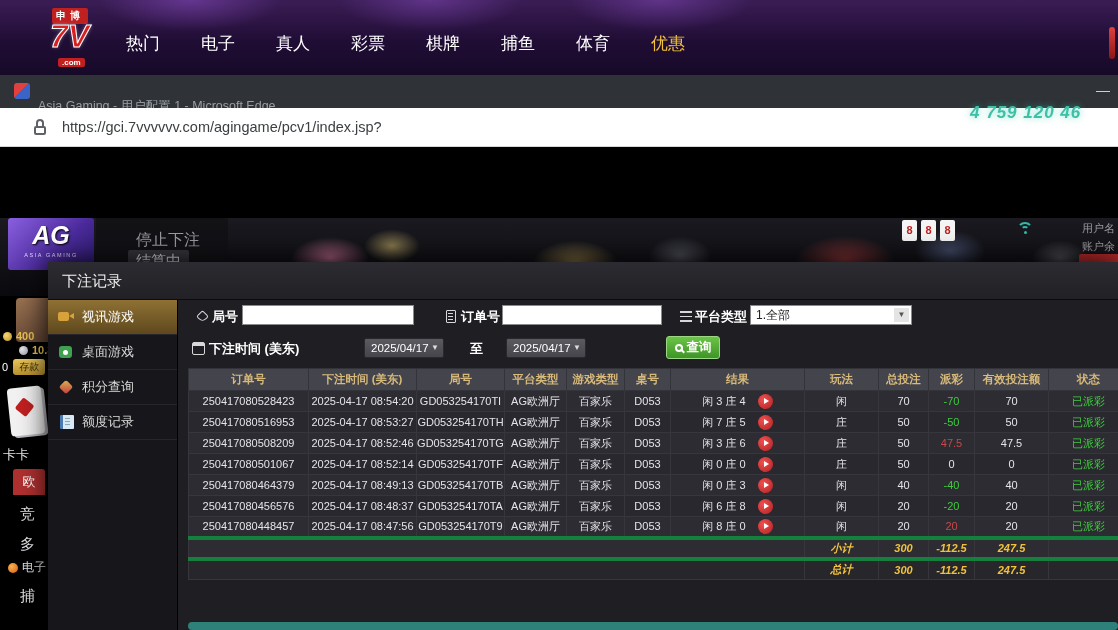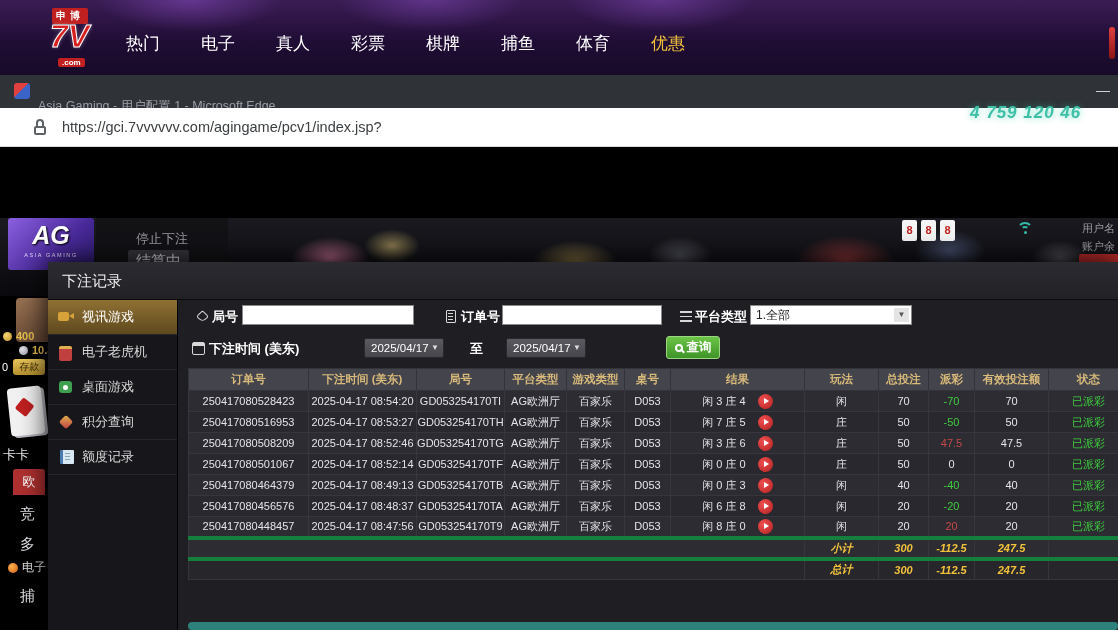--- a/index.html
+++ b/index.html
@@ -55,21 +55,21 @@
       radial-gradient(70px 35px at 845px 42px, rgba(210,70,70,.55), transparent 70%),
       radial-gradient(50px 30px at 950px 33px, rgba(130,150,210,.40), transparent 70%),
       radial-gradient(40px 25px at 1060px 40px, rgba(230,230,240,.25), transparent 70%),
       linear-gradient(180deg,#1a1a20,#0a0a0e); }
   .ag-badge { position:absolute; left:8px; top:71px; width:86px; height:52px; border-radius:3px;
     background:linear-gradient(135deg,#8a5fe0,#4a2a9a 60%,#2a1a6a); text-align:center; }
   .ag-text { font-size:25px; font-weight:900; font-style:italic; color:#fff; line-height:34px;
     text-shadow:1px 1px 2px #000; }
   .ag-tag { font-size:5.5px; letter-spacing:1.6px; color:#e3d7ff; }
   .freeze-panel { position:absolute; left:96px; top:71px; width:132px; height:78px; background:rgba(18,18,22,.88); }
-  .stop-bet { position:absolute; left:40px; top:12px; font-size:13px; color:#9a9aa0; }
+  .stop-bet { position:absolute; left:40px; top:12px; font-size:16px; color:#9a9aa0; }
   .settling { position:absolute; left:32px; top:32px; font-size:15px; color:#cfcfd4; background:#34343a;
     padding:2px 8px; border-radius:2px; }
   .cards-888 { position:absolute; left:902px; top:73px; display:flex; gap:4px; }
   .mini-card { width:15px; height:21px; background:#f5f5f5; border-radius:2px; color:#c02020;
     font-size:11px; font-weight:bold; text-align:center; line-height:21px; }
   .wifi { position:absolute; left:1016px; top:75px; width:18px; height:16px; }
   .wifi .a1 { position:absolute; left:1px; top:0; width:16px; height:16px; border:2px solid transparent;
     border-top-color:#35b9a9; border-radius:50%; }
   .wifi .a2 { position:absolute; left:5px; top:4px; width:8px; height:8px; border:2px solid transparent;
     border-top-color:#35b9a9; border-radius:50%; }
@@ -294,24 +294,20 @@
     <span class="modal-title">下注记录</span>
   </div>
 
   <div class="menu">
 
       <div class="menu-item active">
         <span class="mi-icon icon-video-icon"></span>
         <span>视讯游戏</span>
       </div>
 
-      <div class="menu-item">
-        <span class="mi-icon icon-slot-icon"></span>
-        <span>电子老虎机</span>
-      </div>
 
       <div class="menu-item">
         <span class="mi-icon icon-table-icon"></span>
         <span>桌面游戏</span>
       </div>
 
       <div class="menu-item">
         <span class="mi-icon icon-points-icon"></span>
         <span>积分查询</span>
       </div>

